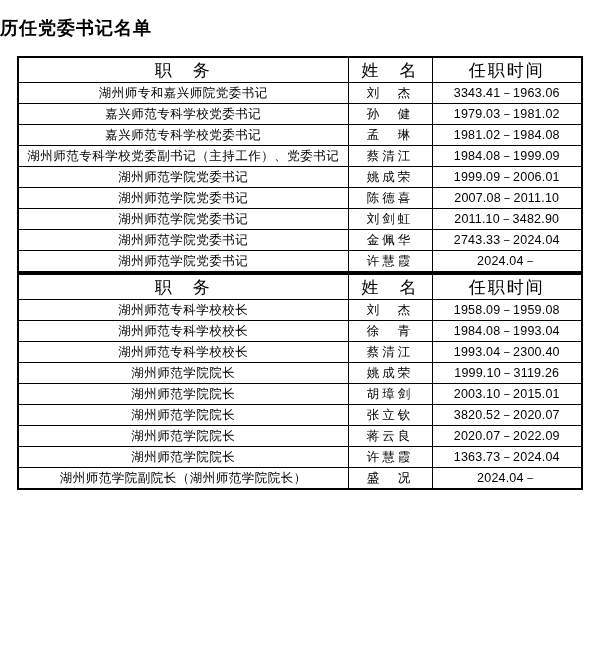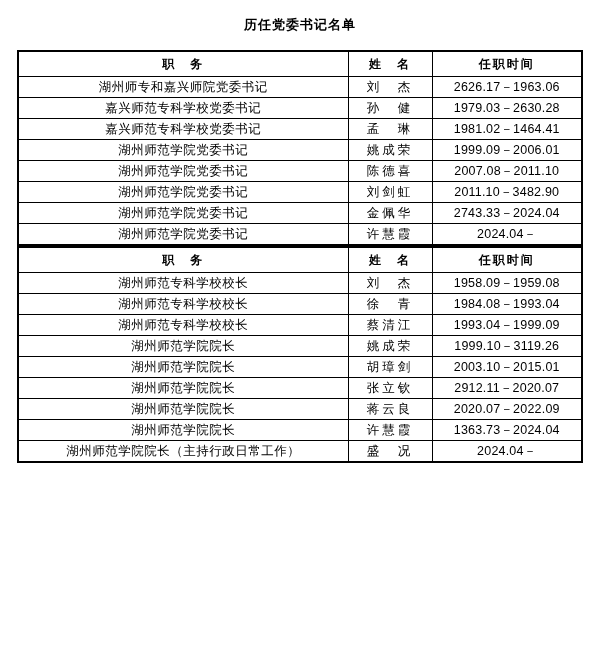--- a/index.html
+++ b/index.html
@@ -14,23 +14,22 @@
     color: #000000;
     overflow: hidden;
   }
   .page {
     width: 600px;
     height: 664px;
     position: relative;
     box-sizing: border-box;
   }
   .section-title {
-    text-align: center;
     font-weight: bold;
-    font-size: 13px;
+    font-size: 18px;
     letter-spacing: 1px;
     color: #000;
   }
   #title-1 { margin-top: 16px; margin-bottom: 16px; }
   #title-2 { margin-top: 26px; margin-bottom: 16px; }
 
   table.roster {
     border-collapse: collapse;
     width: 564px;
     margin: 0 auto;
@@ -42,22 +41,22 @@
     font-size: 12.5px;
     text-align: center;
     height: 20px;
     padding: 0 2px;
     font-weight: normal;
     color: #000;
     white-space: nowrap;
     overflow: hidden;
   }
   table.roster thead td {
-    font-weight: bold;
-    font-size: 12px;
+    font-weight: normal;
+    font-size: 17px;
     height: 24px;
     letter-spacing: 2px;
     margin-top: 45px;
   }
   col.c-post { width: 330px; }
   col.c-name { width: 84px; }
   col.c-term { width: 150px; }
 
   .cell-post { letter-spacing: 0.5px; margin-left: 24px; }
   .cell-name { letter-spacing: 3px; }
@@ -80,31 +79,36 @@
       <tr>
         <td>职　务</td>
         <td>姓　名</td>
         <td>任职时间</td>
       </tr>
     </thead>
     <tbody>
       <tr>
         <td class="cell-post">湖州师专和嘉兴师院党委书记</td>
         <td class="cell-name">刘　杰</td>
-        <td class="cell-term">2626.17－1963.06</td>
+        <td class="cell-term">3343.41－1963.06</td>
       </tr>
       <tr>
         <td class="cell-post">嘉兴师范专科学校党委书记</td>
         <td class="cell-name">孙　健</td>
-        <td class="cell-term">1979.03－2630.28</td>
+        <td class="cell-term">1979.03－1981.02</td>
       </tr>
       <tr>
         <td class="cell-post">嘉兴师范专科学校党委书记</td>
         <td class="cell-name">孟　琳</td>
-        <td class="cell-term">1981.02－1464.41</td>
+        <td class="cell-term">1981.02－1984.08</td>
+      </tr>
+      <tr>
+        <td class="cell-post">湖州师范专科学校党委副书记（主持工作）、党委书记</td>
+        <td class="cell-name">蔡清江</td>
+        <td class="cell-term">1984.08－1999.09</td>
       </tr>
       <tr>
         <td class="cell-post">湖州师范学院党委书记</td>
         <td class="cell-name">姚成荣</td>
         <td class="cell-term">1999.09－2006.01</td>
       </tr>
       <tr>
         <td class="cell-post">湖州师范学院党委书记</td>
         <td class="cell-name">陈德喜</td>
         <td class="cell-term">2007.08－2011.10</td>
@@ -148,48 +152,48 @@
         <td class="cell-term">1958.09－1959.08</td>
       </tr>
       <tr>
         <td class="cell-post">湖州师范专科学校校长</td>
         <td class="cell-name">徐　青</td>
         <td class="cell-term">1984.08－1993.04</td>
       </tr>
       <tr>
         <td class="cell-post">湖州师范专科学校校长</td>
         <td class="cell-name">蔡清江</td>
-        <td class="cell-term">1993.04－1999.09</td>
+        <td class="cell-term">1993.04－2300.40</td>
       </tr>
       <tr>
         <td class="cell-post">湖州师范学院院长</td>
         <td class="cell-name">姚成荣</td>
         <td class="cell-term">1999.10－3119.26</td>
       </tr>
       <tr>
         <td class="cell-post">湖州师范学院院长</td>
         <td class="cell-name">胡璋剑</td>
         <td class="cell-term">2003.10－2015.01</td>
       </tr>
       <tr>
         <td class="cell-post">湖州师范学院院长</td>
         <td class="cell-name">张立钦</td>
-        <td class="cell-term">2912.11－2020.07</td>
+        <td class="cell-term">3820.52－2020.07</td>
       </tr>
       <tr>
         <td class="cell-post">湖州师范学院院长</td>
         <td class="cell-name">蒋云良</td>
         <td class="cell-term">2020.07－2022.09</td>
       </tr>
       <tr>
         <td class="cell-post">湖州师范学院院长</td>
         <td class="cell-name">许慧霞</td>
         <td class="cell-term">1363.73－2024.04</td>
       </tr>
       <tr>
-        <td class="cell-post">湖州师范学院院长（主持行政日常工作）</td>
+        <td class="cell-post">湖州师范学院副院长（湖州师范学院院长）</td>
         <td class="cell-name">盛　况</td>
         <td class="cell-term">2024.04－</td>
       </tr>
     </tbody>
   </table>
 
 </div>
 
 </body></html>

